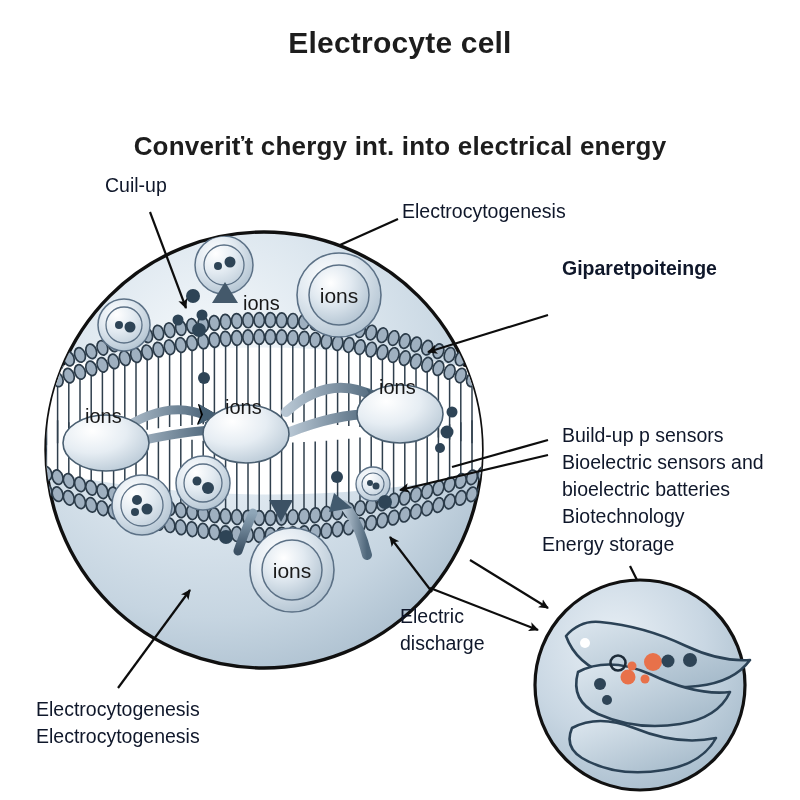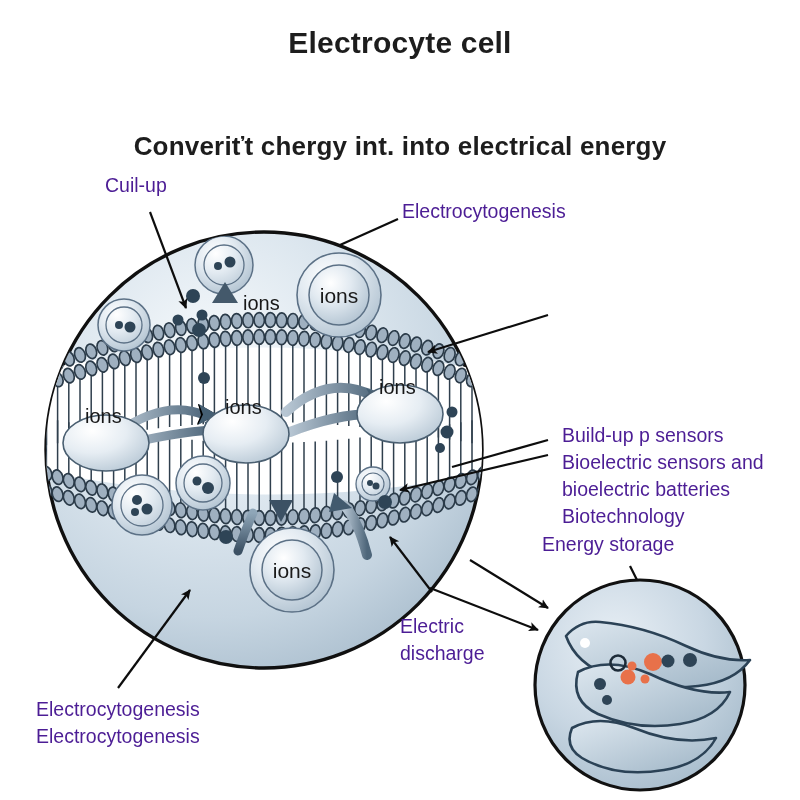--- a/index.html
+++ b/index.html
@@ -16,21 +16,21 @@
 
   .ttl{
     position:absolute;width:100%;text-align:center;
     font-weight:bold;letter-spacing:.2px;
   }
   #title{top:26px;font-size:30px;color:#1d1d1d;}
   #subtitle{top:104px;font-size:26px;color:#1d1d1d;margin-top:27px;}
 
   .lbl{
     position:absolute;font-size:19.5px;line-height:27px;
-    color:#4c1d95;white-space:pre-line;
+    color:#0f172a;white-space:pre-line;
   }
   .lbl.bold{font-weight:bold;}
   .ionlabel{
     position:absolute;font-size:20px;color:#171717;
   }
 </style>
 </head>
 <body>
 
 <div id="stage">
@@ -552,30 +552,31 @@
     </g>
   </svg>
 
   <div class="ttl" id="title">Electrocyte cell</div>
   <div class="ttl" id="subtitle">Converiťt chergy int. into electrical energy</div>
 
   <div class="lbl" style="left:105px;top:172px;">Cuil-up</div>
 
   <div class="lbl" style="left:402px;top:198px;">Electrocytogenesis</div>
 
+  <div class="lbl bold" style="left:562px;top:255px;">Giparetpoiteinge</div>
 
 
   <div class="lbl" style="left:562px;top:422px;">Build-up p sensors
 Bioelectric sensors and
 bioelectric batteries
 Biotechnology</div>
 
   <div class="lbl" style="left:542px;top:531px;">Energy storage</div>
 
-  <div class="lbl" style="left:400px;top:603px;margin-top:10px;">Electric
+  <div class="lbl" style="left:400px;top:603px;">Electric
 discharge</div>
 
   <div class="lbl" style="left:36px;top:696px;">Electrocytogenesis
 Electrocytogenesis</div>
 
   <div class="ionlabel" style="left:243px;top:292px;">ions</div>
 
   <div class="ionlabel" style="left:85px;top:405px;">ions</div>
   <div class="ionlabel" style="left:225px;top:396px;">ions</div>
   <div class="ionlabel" style="left:379px;top:376px;">ions</div>

